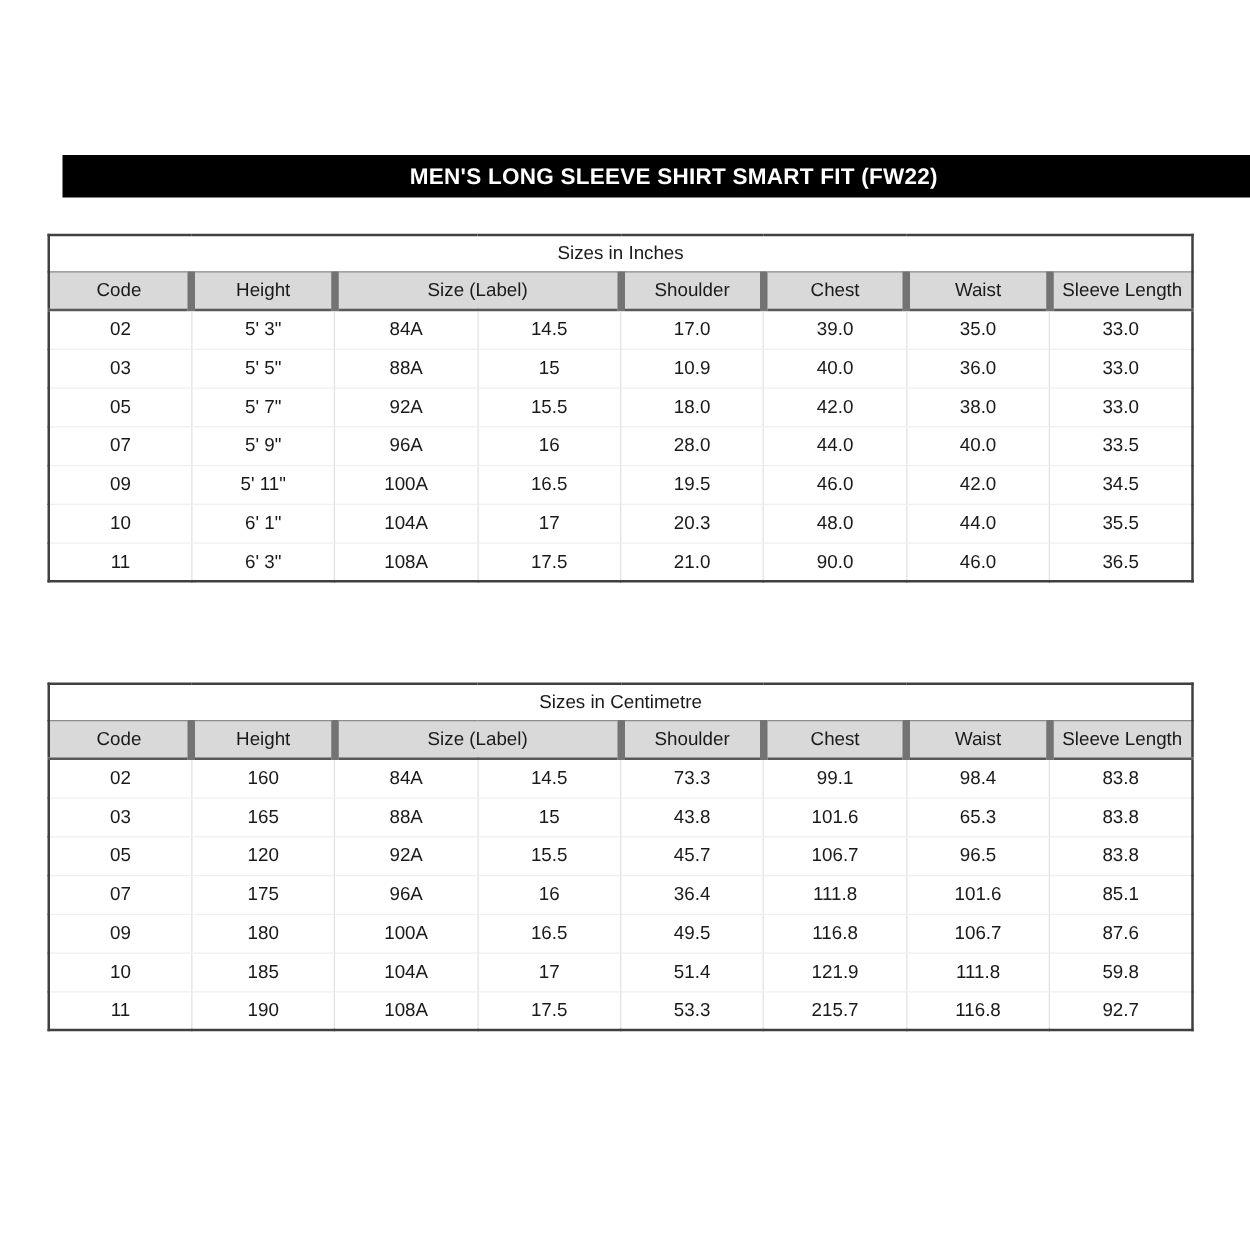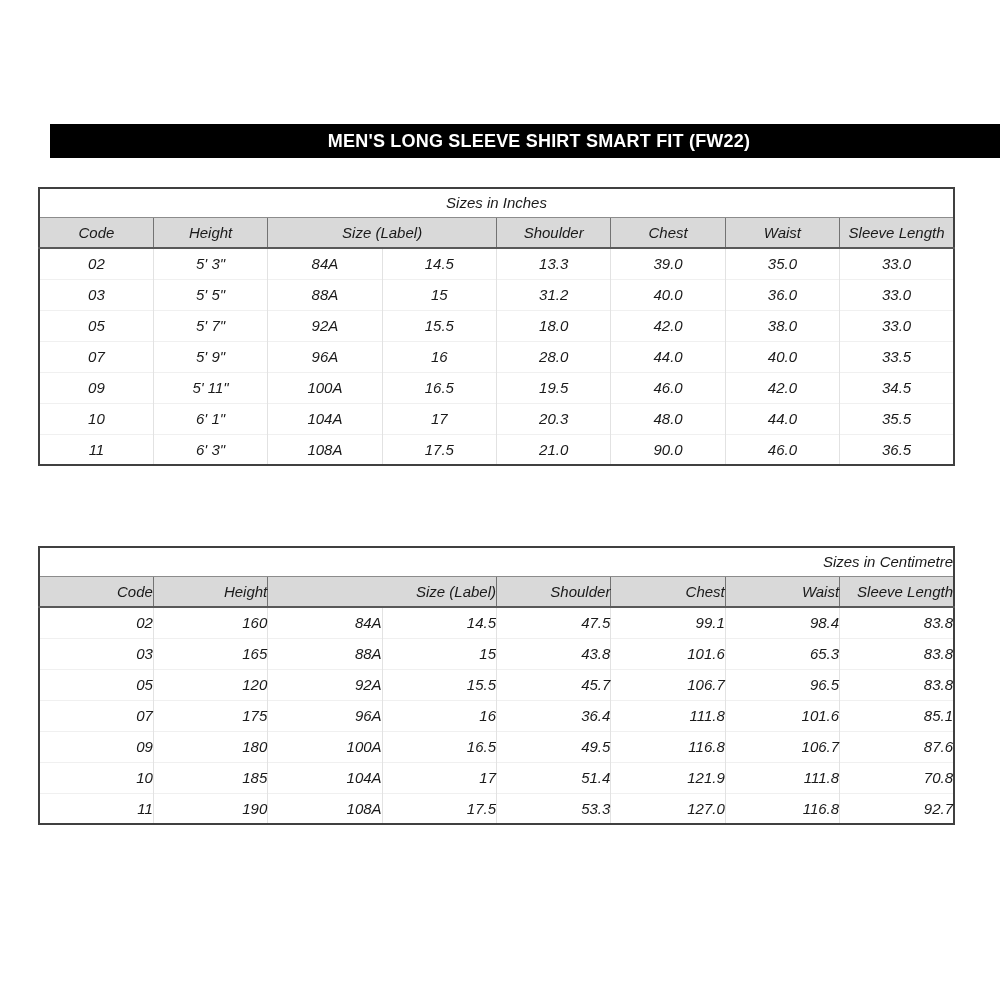--- a/index.html
+++ b/index.html
@@ -32,38 +32,37 @@
   }
   table.size-table {
     position: absolute;
     left: 38px;
     width: 917px;
     border-collapse: collapse;
     table-layout: fixed;
     font-size: 15px;
     text-align: center;
     border: 2px solid #404040;
-    font-style: italic;
   }
   #table-inches { top: 187px; }
-  #table-cm    { top: 546px; text-align: right; }
+  #table-cm    { top: 546px; }
 
   tr.table-title-row td {
     height: 29px;
     background: #ffffff;
     border-bottom: 1px solid #8c8c8c;
     font-size: 15px;
   }
   tr.head-row th {
     height: 31px;
     background: #d9d9d9;
     font-weight: normal;
     font-size: 15px;
     border-bottom: 2px solid #595959;
-    border-left: 1px solid #737373;
+    border-left: 6px solid #737373;
   }
   tr.head-row th:first-child { border-left: none; }
 
   tbody td {
     height: 31px;
     background: #ffffff;
     border-left: 1px solid #e2e2e2;
     border-top: 1px solid #f0f0f0;
   }
   tbody tr:first-child td { border-top: none; }
@@ -102,31 +101,31 @@
         <th>Waist</th>
         <th>Sleeve Length</th>
       </tr>
     </thead>
     <tbody>
         <tr>
           <td>02</td>
           <td>5' 3"</td>
           <td>84A</td>
           <td>14.5</td>
-          <td>13.3</td>
+          <td>17.0</td>
           <td>39.0</td>
           <td>35.0</td>
           <td>33.0</td>
         </tr>
         <tr>
           <td>03</td>
           <td>5' 5"</td>
           <td>88A</td>
           <td>15</td>
-          <td>31.2</td>
+          <td>10.9</td>
           <td>40.0</td>
           <td>36.0</td>
           <td>33.0</td>
         </tr>
         <tr>
           <td>05</td>
           <td>5' 7"</td>
           <td>92A</td>
           <td>15.5</td>
           <td>18.0</td>
@@ -201,21 +200,21 @@
         <th>Waist</th>
         <th>Sleeve Length</th>
       </tr>
     </thead>
     <tbody>
         <tr>
           <td>02</td>
           <td>160</td>
           <td>84A</td>
           <td>14.5</td>
-          <td>47.5</td>
+          <td>73.3</td>
           <td>99.1</td>
           <td>98.4</td>
           <td>83.8</td>
         </tr>
         <tr>
           <td>03</td>
           <td>165</td>
           <td>88A</td>
           <td>15</td>
           <td>43.8</td>
@@ -254,28 +253,28 @@
           <td>87.6</td>
         </tr>
         <tr>
           <td>10</td>
           <td>185</td>
           <td>104A</td>
           <td>17</td>
           <td>51.4</td>
           <td>121.9</td>
           <td>111.8</td>
-          <td>70.8</td>
+          <td>59.8</td>
         </tr>
         <tr>
           <td>11</td>
           <td>190</td>
           <td>108A</td>
           <td>17.5</td>
           <td>53.3</td>
-          <td>127.0</td>
+          <td>215.7</td>
           <td>116.8</td>
           <td>92.7</td>
         </tr>
       </tbody>
   </table>
 
 </div>
 
 </body></html>

